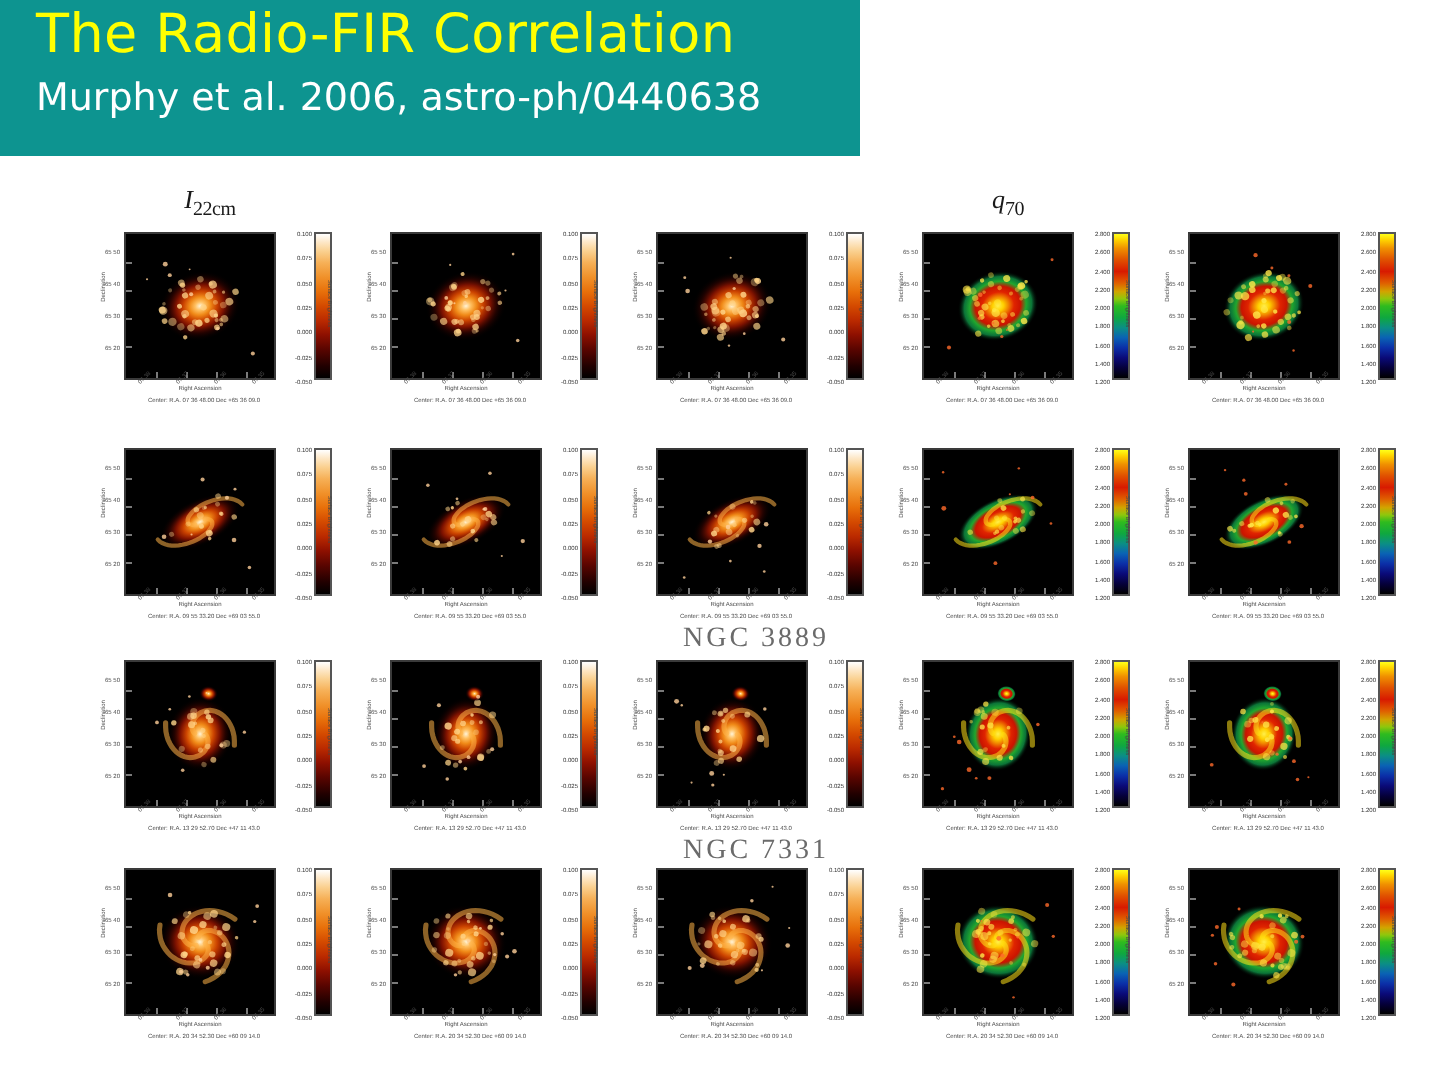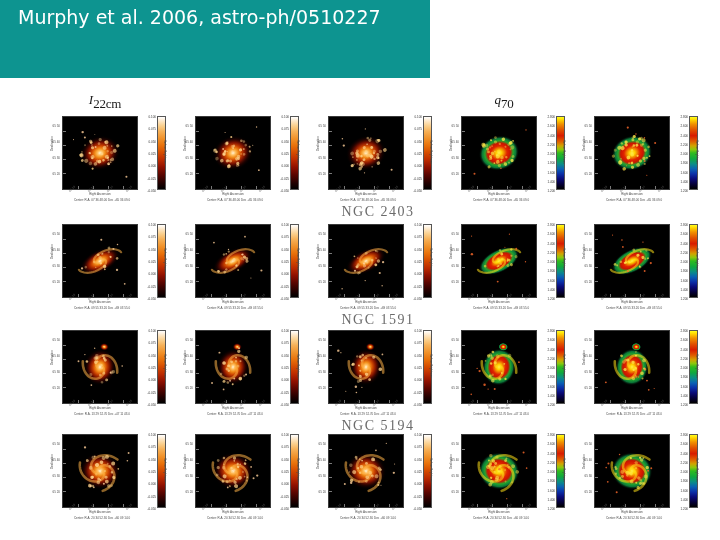--- a/index.html
+++ b/index.html
@@ -49,21 +49,21 @@
   .col-headers{
     position:absolute;left:0;top:0;width:660px;height:22px;
   }
   .col-header{
     position:absolute;top:0;
     width:110px;text-align:center;
     font-family:"Liberation Serif", serif;
     font-size:13px;color:#1a1a1a;
     font-style:italic;
   }
-  .col-header sub{font-size:13px;font-style:normal;letter-spacing:-0.2px;}
+  .col-header sub{font-size:10px;font-style:normal;letter-spacing:-0.2px;}
 
   .grid-row{
     position:absolute;left:0;width:660px;height:105px;
   }
   .row-label{
     position:absolute;left:0;width:660px;
     text-align:center;
     font-family:"Liberation Serif", serif;
     font-size:14px;color:#6b6b6b;
     letter-spacing:1.5px;
@@ -160,21 +160,22 @@
     position:absolute;left:21px;top:24px;
     font-size:2.8px;color:#444;
     transform:rotate(90deg);transform-origin:left top;
     white-space:nowrap;font-family:"Liberation Sans", sans-serif;
   }
 </style>
 </head>
 <body>
 
 <div id="title-banner">
-  <div id="slide-subtitle">Murphy et al. 2006, astro-ph/0510227</div>
+  <div id="slide-title">The Radio-FIR Correlation</div>
+  <div id="slide-subtitle">Murphy et al. 2006, astro-ph/0440638</div>
 </div>
 
 <div id="figure">
   <div class="col-headers" id="col-headers">
       <div class="col-header" style="left: 2px;"><span>I</span><sub>22cm</sub></div>
       <div class="col-header" style="left: 401px;"><span>q</span><sub>70</sub></div>
     </div>
   <div id="rows-container">
       <div class="grid-row" style="top: 22px;">
         <div class="panel" style="left: 0px;">
@@ -686,21 +687,20 @@
               <span style="top: 28.8px;">2.200</span>
               <span style="top: 38px;">2.000</span>
               <span style="top: 47.3px;">1.800</span>
               <span style="top: 56.5px;">1.600</span>
               <span style="top: 65.8px;">1.400</span>
               <span style="top: 75px;">1.200</span>
             </div>
             <div class="cbar-title">Surface Brightness</div>
           </div>
         </div>
-        <div class="row-label" style="top: 90px;">NGC 2403</div>
       </div>
       <div class="grid-row" style="top: 130px;">
         <div class="panel" style="left: 0px;">
           <div class="panel-axes">
             <svg class="galaxy" viewBox="0 0 100 100" preserveAspectRatio="none">
               <defs>
                 <radialGradient id="g1_0_heat">
                   <stop offset="0%" stop-color="#fff3d6" stop-opacity="1"></stop>
                   <stop offset="12%" stop-color="#ffc061" stop-opacity="1"></stop>
                   <stop offset="26%" stop-color="#f08a18" stop-opacity="1"></stop>
@@ -1105,21 +1105,21 @@
               <span style="top: 28.8px;">2.200</span>
               <span style="top: 38px;">2.000</span>
               <span style="top: 47.3px;">1.800</span>
               <span style="top: 56.5px;">1.600</span>
               <span style="top: 65.8px;">1.400</span>
               <span style="top: 75px;">1.200</span>
             </div>
             <div class="cbar-title">Surface Brightness</div>
           </div>
         </div>
-        <div class="row-label" style="top: 90px;">NGC 1591</div>
+        <div class="row-label" style="top: 90px;">NGC 3889</div>
       </div>
       <div class="grid-row" style="top: 236px;">
         <div class="panel" style="left: 0px;">
           <div class="panel-axes">
             <svg class="galaxy" viewBox="0 0 100 100" preserveAspectRatio="none">
               <defs>
                 <radialGradient id="g2_0_heat">
                   <stop offset="0%" stop-color="#fff3d6" stop-opacity="1"></stop>
                   <stop offset="12%" stop-color="#ffc061" stop-opacity="1"></stop>
                   <stop offset="26%" stop-color="#f08a18" stop-opacity="1"></stop>
@@ -1539,21 +1539,21 @@
               <span style="top: 28.8px;">2.200</span>
               <span style="top: 38px;">2.000</span>
               <span style="top: 47.3px;">1.800</span>
               <span style="top: 56.5px;">1.600</span>
               <span style="top: 65.8px;">1.400</span>
               <span style="top: 75px;">1.200</span>
             </div>
             <div class="cbar-title">Surface Brightness</div>
           </div>
         </div>
-        <div class="row-label" style="top: 90px;">NGC 5194</div>
+        <div class="row-label" style="top: 90px;">NGC 7331</div>
       </div>
       <div class="grid-row" style="top: 340px;">
         <div class="panel" style="left: 0px;">
           <div class="panel-axes">
             <svg class="galaxy" viewBox="0 0 100 100" preserveAspectRatio="none">
               <defs>
                 <radialGradient id="g3_0_heat">
                   <stop offset="0%" stop-color="#fff3d6" stop-opacity="1"></stop>
                   <stop offset="12%" stop-color="#ffc061" stop-opacity="1"></stop>
                   <stop offset="26%" stop-color="#f08a18" stop-opacity="1"></stop>

